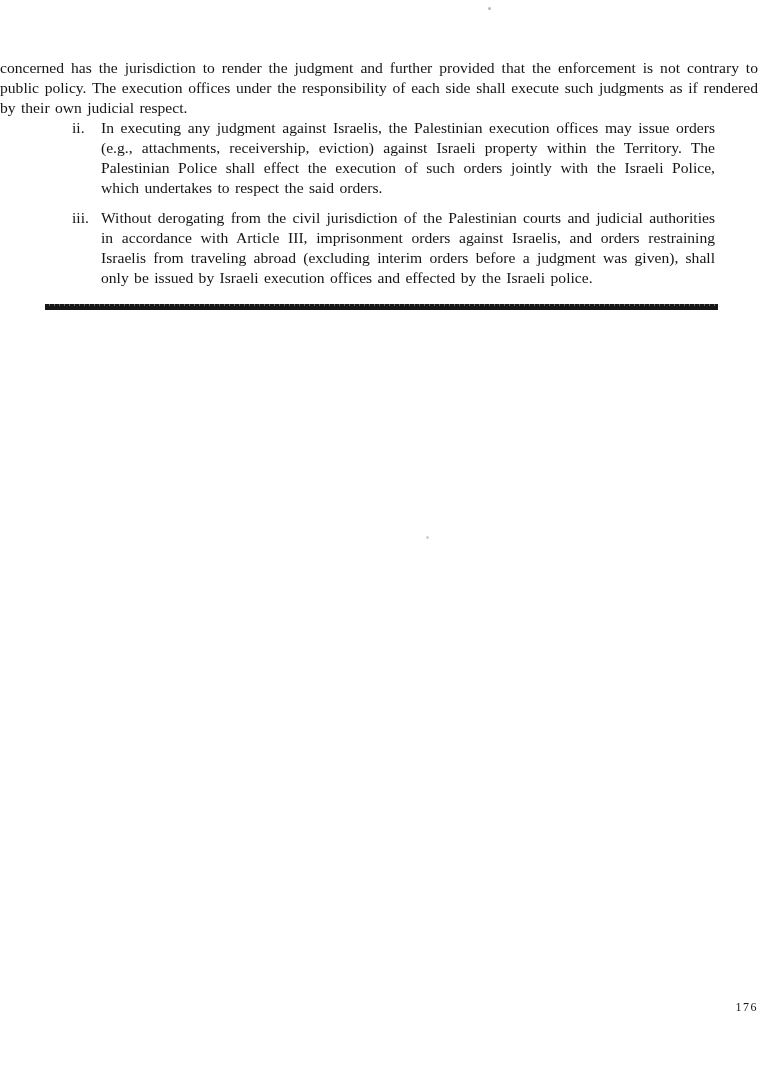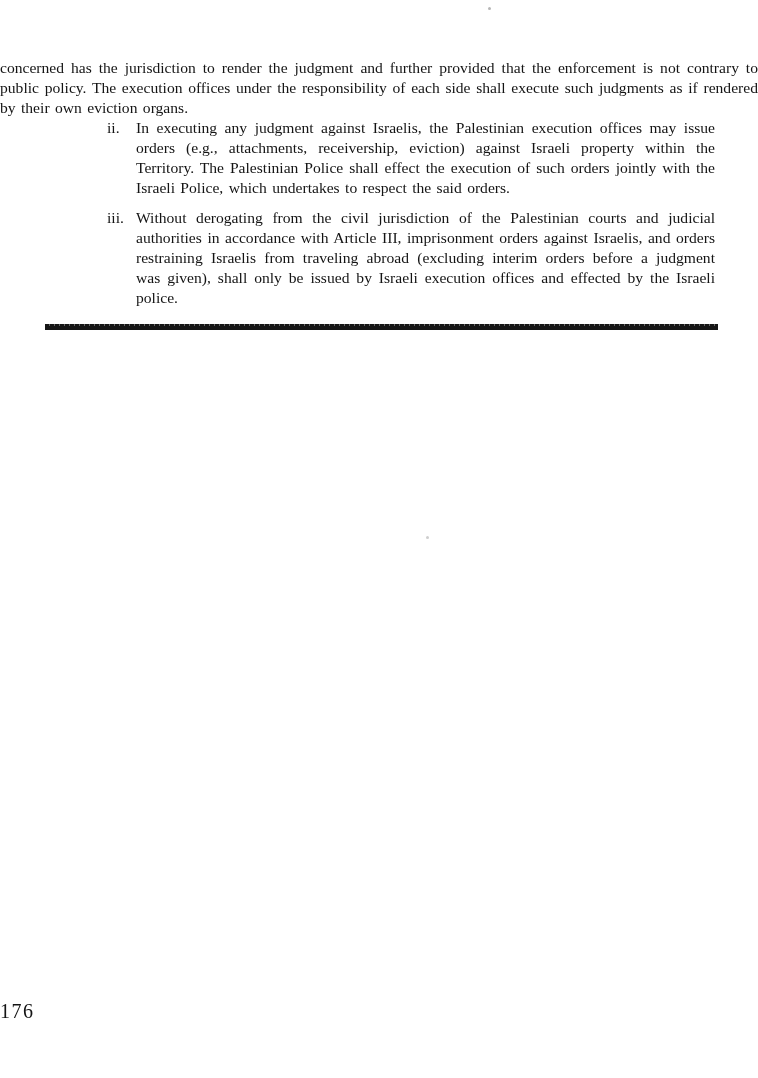--- a/index.html
+++ b/index.html
@@ -30,21 +30,21 @@
     line-height: 20px;
     word-spacing: 1.5px;
   }
   .cont-para {
     margin-left: 155px;
     margin-right: 43px;
     margin-bottom: 10px;
   }
   .list-item {
     display: flex;
-    margin-left: 107px;
+    margin-left: 72px;
     margin-right: 43px;
     margin-bottom: 10px;
   }
   .list-marker {
     width: 29px;
     flex-shrink: 0;
     font-size: 15.6px;
     line-height: 20px;
   }
   .item-text {
@@ -60,22 +60,22 @@
     height: 6px;
     background:
       repeating-linear-gradient(90deg, rgba(255,255,255,0) 0 4px, rgba(255,255,255,0.35) 4px 5px) top left / 100% 2px no-repeat,
       #161616;
   }
   .page-number {
     position: absolute;
     top: 1000px;
     left: 0;
     width: 758px;
-    text-align: left;
-    font-size: 20px;
+    text-align: right;
+    font-size: 12px;
     letter-spacing: 1.5px;
   }
   .artifact {
     position: absolute;
     border-radius: 50%;
   }
   .artifact-top {
     left: 488px;
     top: 7px;
     width: 3px;
@@ -95,21 +95,21 @@
 </head>
 <body>
 
 <div class="page">
 
   <span class="artifact artifact-top"></span>
   <span class="artifact artifact-mid"></span>
 
   <div class="text-block">
 
-    <p class="cont-para">concerned  has the jurisdiction to render the judgment and further provided that the enforcement is not contrary to public policy. The execution offices under the responsibility of each side shall execute such judgments as if rendered by their own eviction organs.</p>
+    <p class="cont-para">concerned  has the jurisdiction to render the judgment and further provided that the enforcement is not contrary to public policy. The execution offices under the responsibility of each side shall execute such judgments as if rendered by their own judicial respect.</p>
 
     <div class="list-item">
       <span class="list-marker">ii.</span>
       <div class="item-text">
         <p>In executing any judgment against Israelis, the Palestinian execution offices may issue orders (e.g., attachments, receivership, eviction) against Israeli property within the Territory. The Palestinian Police shall effect the execution of such orders jointly with the Israeli Police, which undertakes to respect the said orders.</p>
       </div>
     </div>
 
     <div class="list-item">
       <span class="list-marker">iii.</span>

